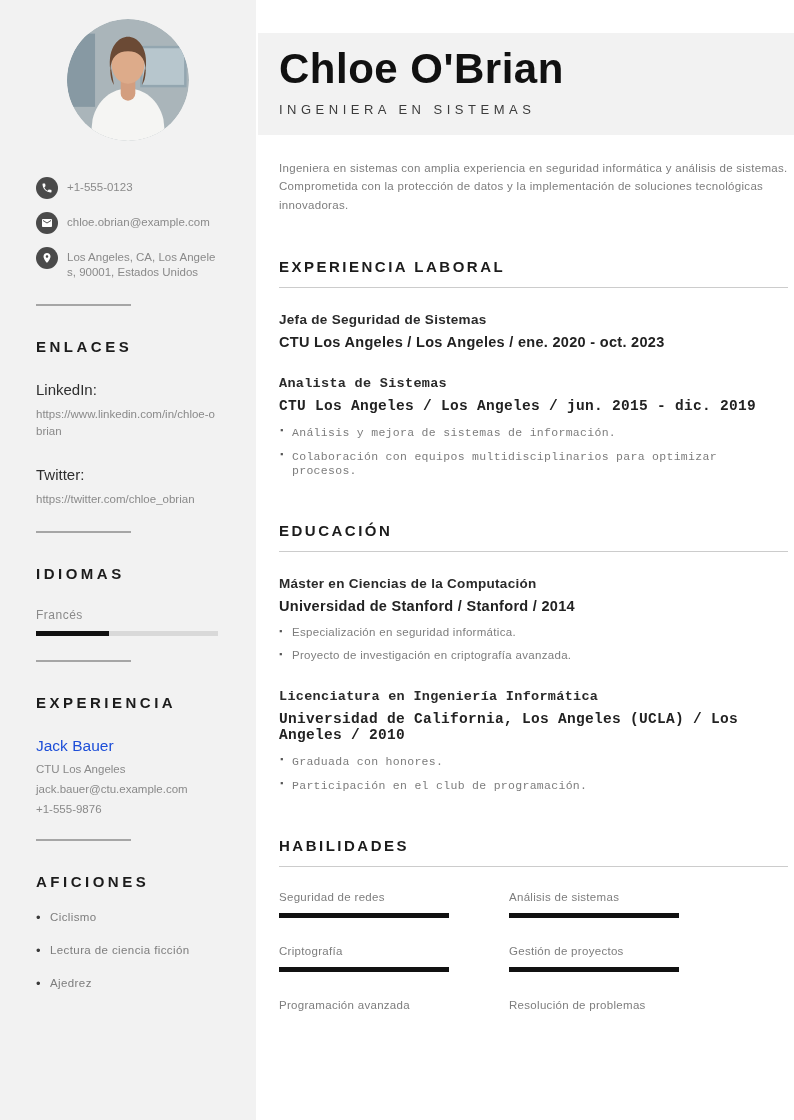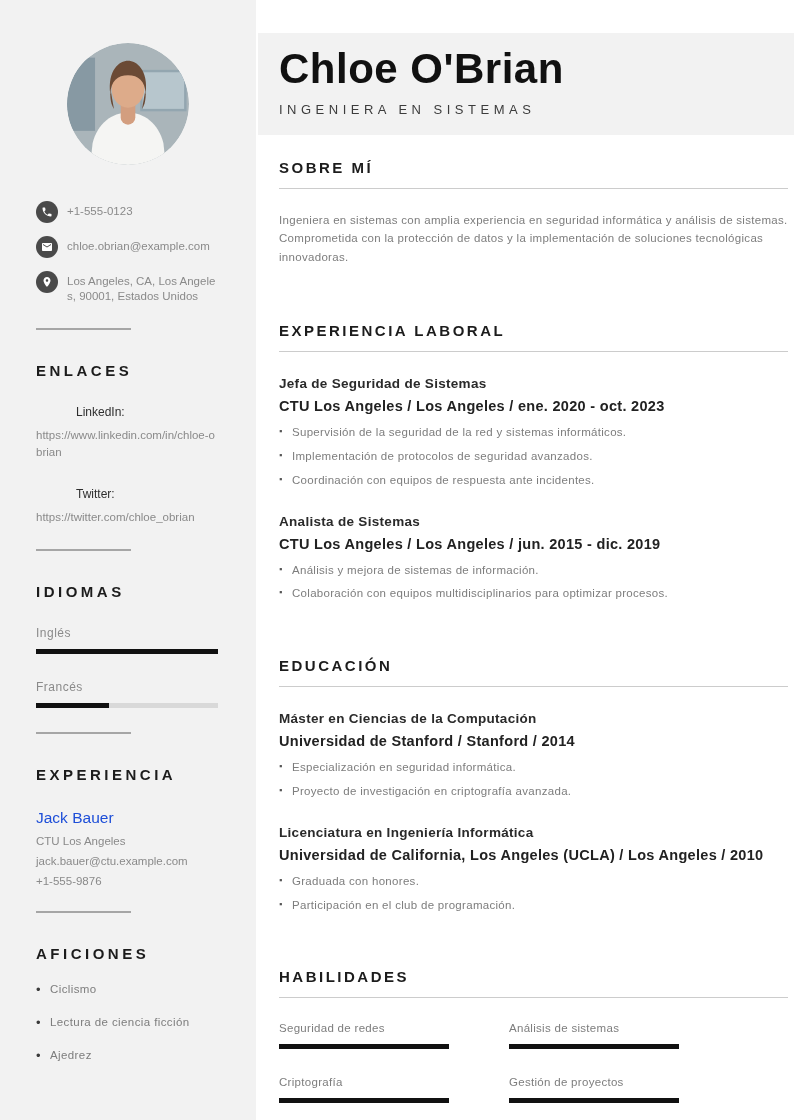--- a/index.html
+++ b/index.html
@@ -4,62 +4,62 @@
 <style>
   * { margin:0; padding:0; box-sizing:border-box; }
   html,body { width:794px; height:1120px; }
   body {
     font-family:"Liberation Sans","DejaVu Sans",sans-serif;
     background:#ffffff; color:#222; position:relative; overflow:hidden;
   }
   
   .sidebar {
     position:absolute; left:0; top:0; width:256px; height:1120px;
-    background:#f2f2f2; padding:43px 36px 0 36px;
+    background:#f2f2f2; padding:19px 36px 0 36px;
   }
   .photo-wrap { width:122px; height:122px; border-radius:50%; overflow:hidden; margin:0 auto 36px auto; }
   .photo-wrap svg { display:block; width:122px; height:122px; }
   .contact { display:flex; flex-direction:column; gap:13px; }
   .contact-row { display:flex; gap:9px; align-items:flex-start; }
   .cicon {
     flex:0 0 auto; width:22px; height:22px; border-radius:50%;
     background:#4a4a4a; display:flex; align-items:center; justify-content:center;
   }
   .cicon svg { width:12px; height:12px; fill:#ffffff; }
   .ctext { font-size:11.5px; line-height:1.32; color:#8a8a8a; word-break:break-all; padding-top:3px; }
   .divider { width:95px; height:2px; background:#a6a6a6; margin-top:24px; }
   .side-heading {
     font-size:15px; font-weight:700; letter-spacing:3.5px; color:#1c1c1c; margin-top:32px;
   }
-  .link-label { font-size:12px; color:#2e2e2e; margin-top:26px;margin-left:40px; }
+  .link-label { font-size:15px; color:#2e2e2e; margin-top:26px; }
   .link-url { font-size:11.5px; color:#8a8a8a; margin-top:8px; line-height:1.45; word-break:break-all; }
   .lang-item { margin-top:26px; }
   .lang-name { font-size:12px; color:#8a8a8a; letter-spacing:.5px; }
   .lang-track { margin-top:9px; width:182px; height:5px; background:#d9d9d9; }
   .lang-fill { height:5px; background:#111111; }
   .ref-name { font-size:15.5px; color:#1d4ed8; margin-top:26px; }
   .ref-line { font-size:11.5px; color:#8a8a8a; margin-top:8px; word-break:break-all; }
   .hobby-list { list-style:none; margin-top:14px; }
   .hobby-list li { position:relative; padding-left:14px; margin-top:21px; font-size:11.5px; color:#7d7d7d; letter-spacing:.4px; }
   .hobby-list li::before { content:"•"; position:absolute; left:0; top:-1px; color:#3a3a3a; font-size:13px; }
   
   .main { position:absolute; left:258px; top:0; width:536px; height:1120px; background:#ffffff; }
   .header-band { background:#f2f2f2; margin-top:33px; padding:12px 0 18px 21px; }
   .name { font-size:42px; font-weight:700; color:#111111; letter-spacing:.5px; }
   .job-title { margin-top:9px; font-size:13px; font-weight:500; letter-spacing:4.5px; color:#3c3c3c; }
   .content { padding:0 6px 0 21px; }
   .section { margin-top:24px; }
-  .section + .section { margin-top:56px; }
+  .section + .section { margin-top:44px; }
   .sec-heading {
     font-size:15px; font-weight:700; letter-spacing:2.5px; color:#1c1c1c;
     padding-bottom:12px; border-bottom:1px solid #cccccc;
   }
   .about-text { margin-top:22px; font-size:11.5px; line-height:1.6; color:#7d7d7d; letter-spacing:.3px; }
   .entry { margin-top:24px; }
-  .entry + .entry { margin-top:26px; }
+  .entry + .entry { margin-top:26px;font-family:Liberation Mono, monospace; }
   .entry-title { font-size:13.5px; font-weight:700; color:#2a2a2a; letter-spacing:.3px; }
   .entry-meta { font-size:14.5px; font-weight:700; color:#222222; margin-top:7px; letter-spacing:.3px; }
   .entry-bullets { list-style:none; margin-top:12px; }
   .entry-bullets li { position:relative; padding-left:13px; margin-top:10px; font-size:11.5px; color:#7d7d7d; letter-spacing:.3px; line-height:1.2; }
   .entry-bullets li::before { content:"▪"; position:absolute; left:0; top:0; color:#555; font-size:9px; }
   .skills-grid { margin-top:24px; display:grid; grid-template-columns:170px 170px; column-gap:60px; row-gap:27px; }
   .skill-name { font-size:11.5px; color:#7d7d7d; letter-spacing:.3px; }
   .skill-track { margin-top:10px; height:5px; background:#e2e2e2; border-bottom:1px solid #cfcfcf; }
   .skill-fill { height:5px; background:#111111; }
 </style>
@@ -126,26 +126,20 @@
   </div>
   <div>
     <div class="link-label">Twitter:</div>
     <div class="link-url">https://twitter.com/chloe_obrian</div>
   </div>
 
   <div class="divider"></div>
 
   <h2 class="side-heading">IDIOMAS</h2>
   <div class="lang-item">
-    <div class="lang-name">Inglés</div>
-    <div class="lang-track">
-      <div class="lang-fill" style="width: 100%;"></div>
-    </div>
-  </div>
-  <div class="lang-item">
     <div class="lang-name">Francés</div>
     <div class="lang-track">
       <div class="lang-fill" style="width: 40%;"></div>
     </div>
   </div>
 
   <div class="divider"></div>
 
   <h2 class="side-heading">EXPERIENCIA</h2>
   <div class="ref-name">Jack Bauer</div>
@@ -166,35 +160,29 @@
 <main class="main">
 
   <header class="header-band">
     <h1 class="name">Chloe O'Brian</h1>
     <div class="job-title">INGENIERA EN SISTEMAS</div>
   </header>
 
   <div class="content">
 
     <section class="section">
-      <h2 class="sec-heading">SOBRE MÍ</h2>
       <p class="about-text">Ingeniera en sistemas con amplia experiencia en seguridad informática y análisis de sistemas. Comprometida con la protección de datos y la implementación de soluciones tecnológicas innovadoras.</p>
     </section>
 
     <section class="section">
       <h2 class="sec-heading">EXPERIENCIA LABORAL</h2>
 
       <div class="entry">
         <div class="entry-title">Jefa de Seguridad de Sistemas</div>
         <div class="entry-meta">CTU Los Angeles / Los Angeles / ene. 2020 - oct. 2023</div>
-        <ul class="entry-bullets">
-          <li><span>Supervisión de la seguridad de la red y sistemas informáticos.</span></li>
-          <li><span>Implementación de protocolos de seguridad avanzados.</span></li>
-          <li><span>Coordinación con equipos de respuesta ante incidentes.</span></li>
-        </ul>
       </div>
 
       <div class="entry">
         <div class="entry-title">Analista de Sistemas</div>
         <div class="entry-meta">CTU Los Angeles / Los Angeles / jun. 2015 - dic. 2019</div>
         <ul class="entry-bullets">
           <li><span>Análisis y mejora de sistemas de información.</span></li>
           <li><span>Colaboración con equipos multidisciplinarios para optimizar procesos.</span></li>
         </ul>
       </div>

